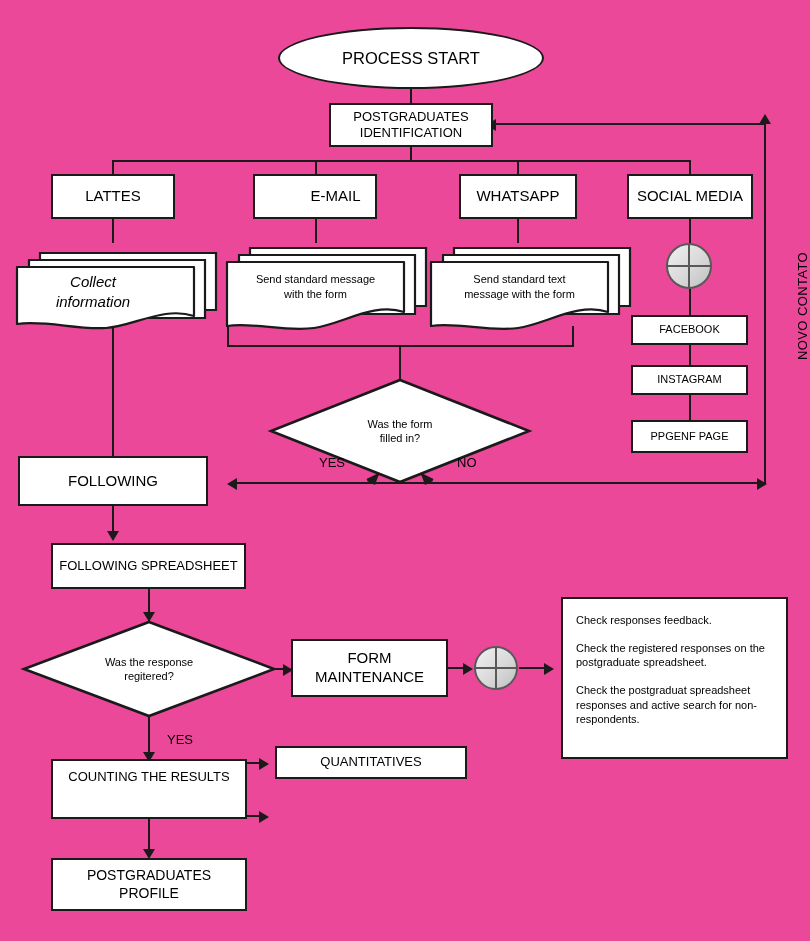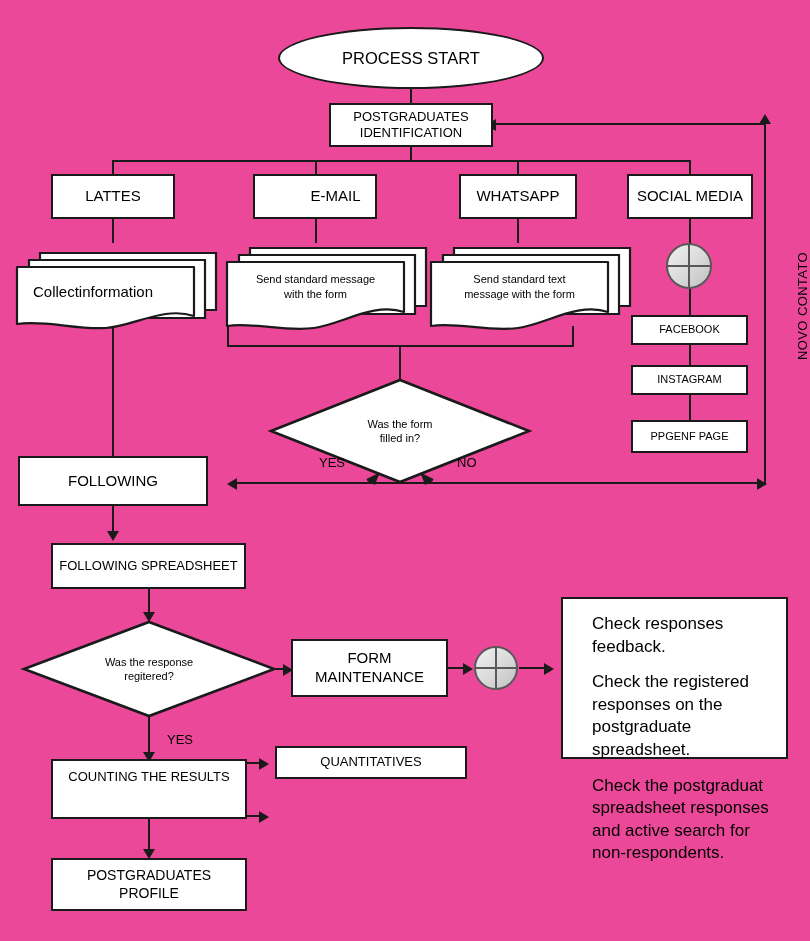--- a/index.html
+++ b/index.html
@@ -87,21 +87,21 @@
 
   
   .note{
     position:absolute;
     box-sizing:border-box;
     background:#fff;
     border:2.2px solid #1a1a1a;
     padding:14px 13px 10px 13px;
     z-index:5;
   }
-  .note p{margin:0 0 13px 16px;font-size:17px;line-height:1.33;}
+  .note p{margin:0 0 13px 0;font-size:11px;line-height:1.33;}
   .note p:last-child{margin-bottom:0;}
 
   
   .lbl{position:absolute;z-index:7;white-space:nowrap;background:transparent;}
   .vlbl{
     position:absolute;z-index:7;white-space:nowrap;
     transform-origin:0 0;
     transform:rotate(-90deg);
     letter-spacing:.4px;
   }
@@ -153,21 +153,21 @@
     <svg width="204" height="92" viewBox="0 0 204 92">
 
       <path d="M26,13 L202,13 L202,70 L26,70 Z" fill="#ffffff" stroke="#1a1a1a" stroke-width="2.2"></path>
 
       <path d="M15,20 L191,20 L191,78 L15,78 Z" fill="#ffffff" stroke="#1a1a1a" stroke-width="2.2"></path>
 
       <path d="M3,27 L180,27 L180,76
                C150,66 120,86 92,88
                C62,90 32,80 3,84 Z" fill="#ffffff" stroke="#1a1a1a" stroke-width="2.2" stroke-linejoin="round"></path>
     </svg>
-    <div class="dtxt t15" style="top:30px;height:44px;flex-direction:row;left:3px;width:152px;">
+    <div class="dtxt t15" style="top:30px;height:44px;flex-direction:column;left:3px;width:152px;font-style:italic;">
       <span>Collect</span>
       <span>information</span>
     </div>
   </div>
 
   <div class="docstack" style="left:224px;top:240px;width:204px;height:105px;">
     <svg width="204" height="105" viewBox="0 0 204 105">
       <path d="M26,8 L202,8 L202,66 L26,66 Z" fill="#ffffff" stroke="#1a1a1a" stroke-width="2.2"></path>
       <path d="M15,15 L191,15 L191,74 L15,74 Z" fill="#ffffff" stroke="#1a1a1a" stroke-width="2.2"></path>
       <path d="M3,22 L180,22 L180,72

